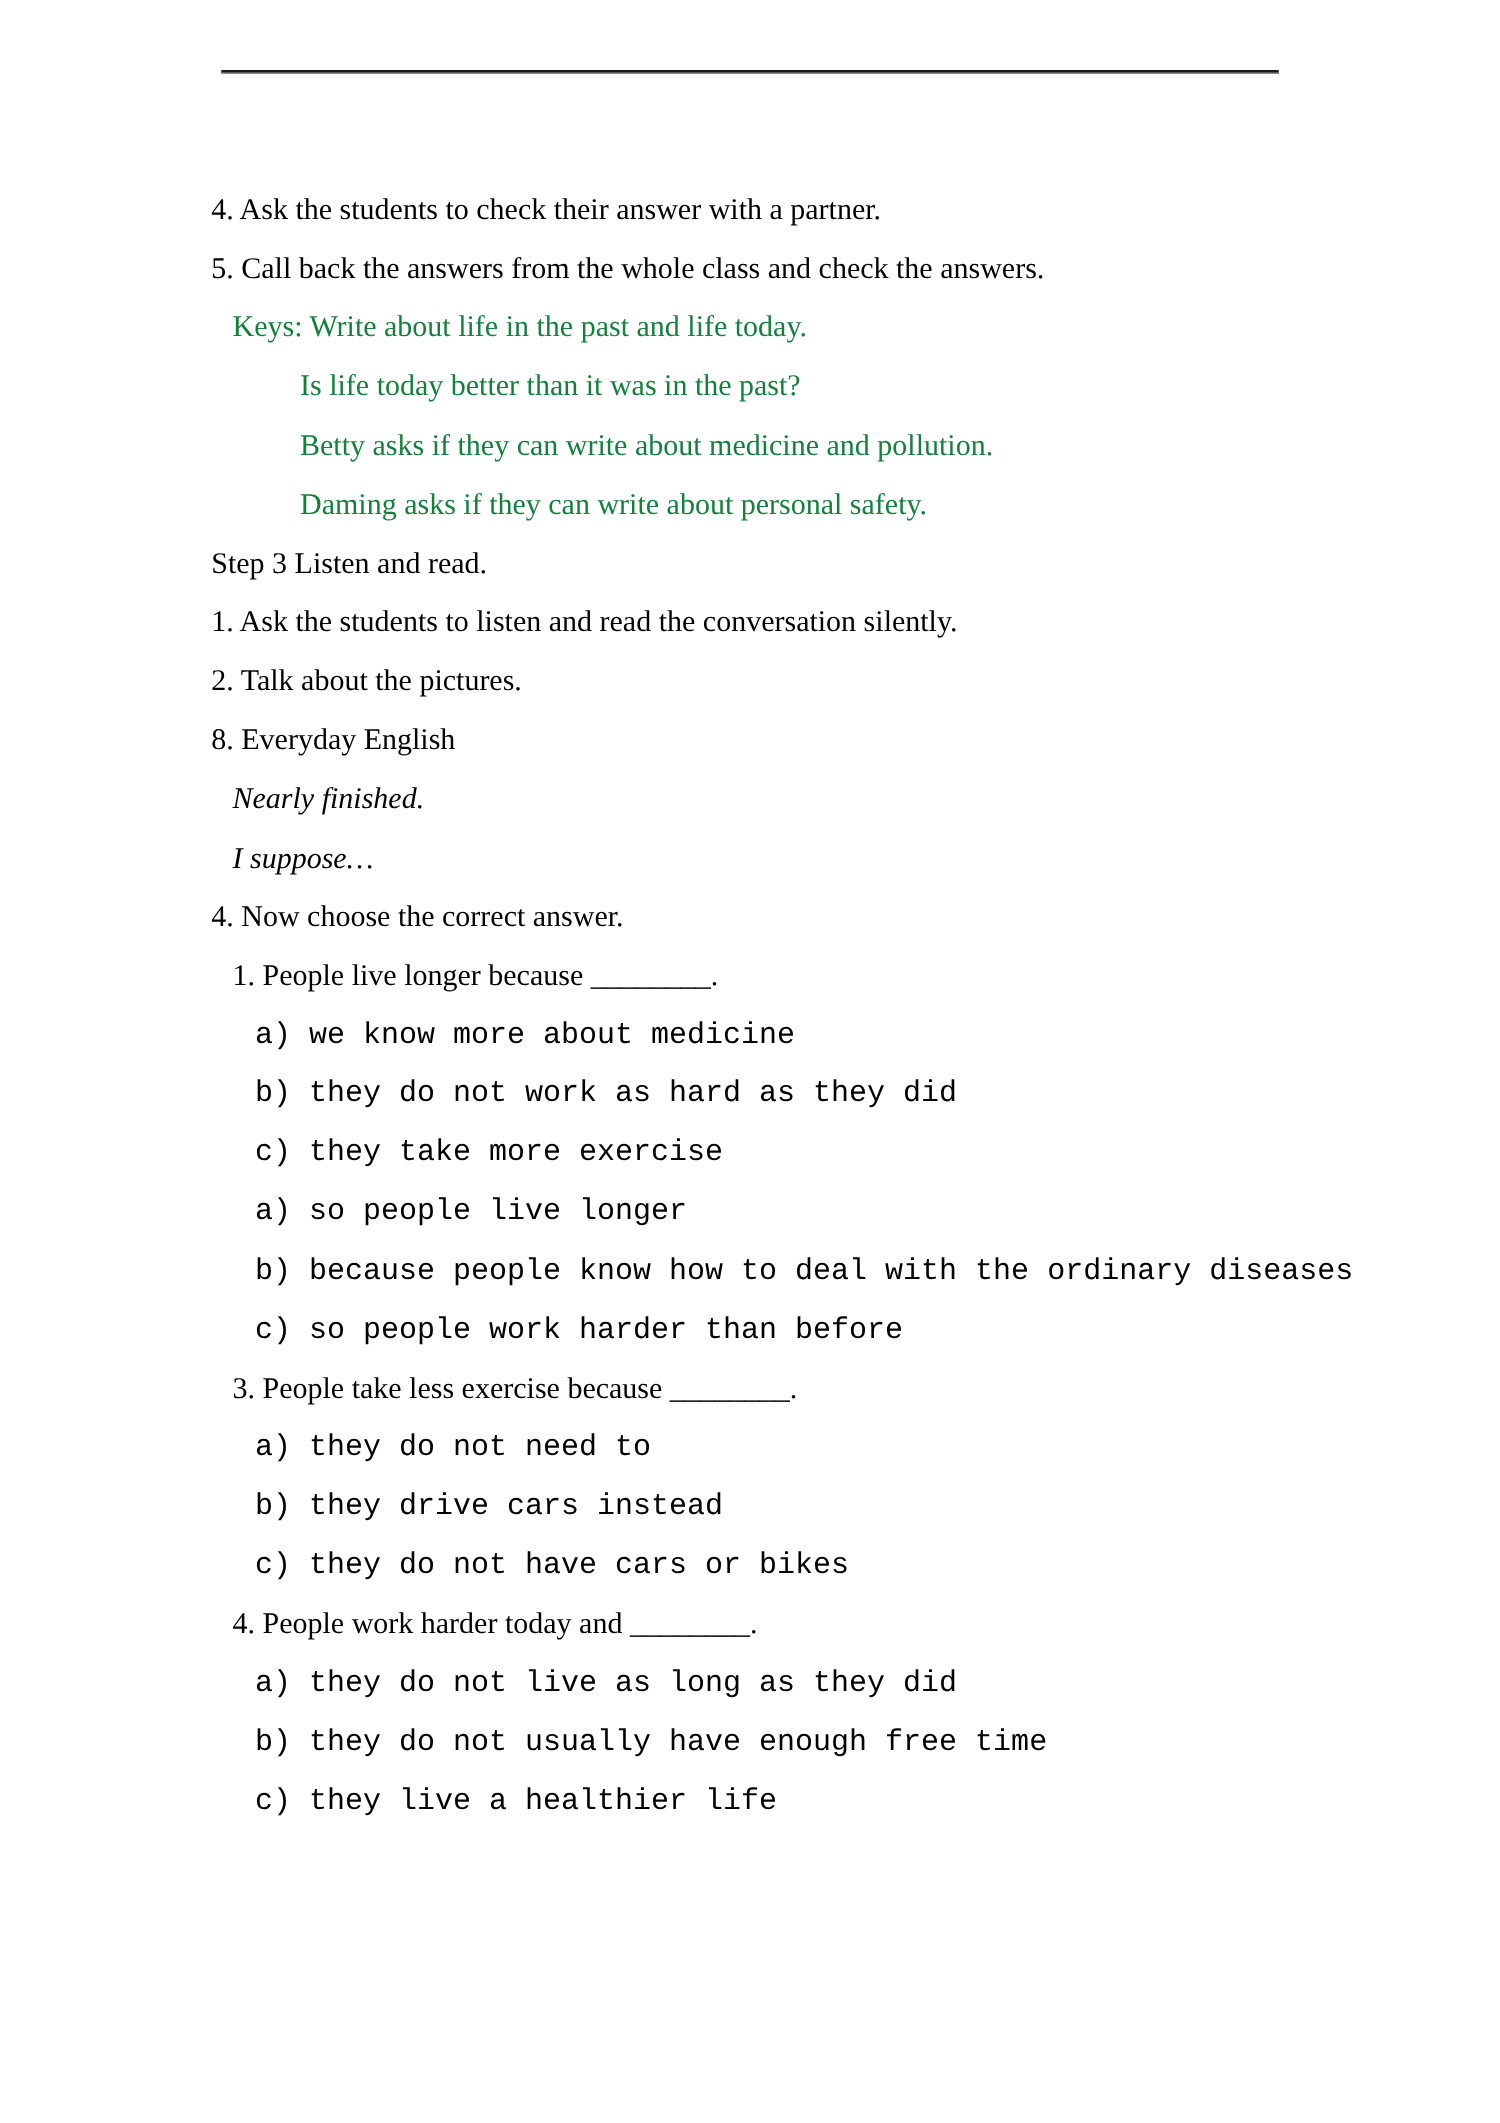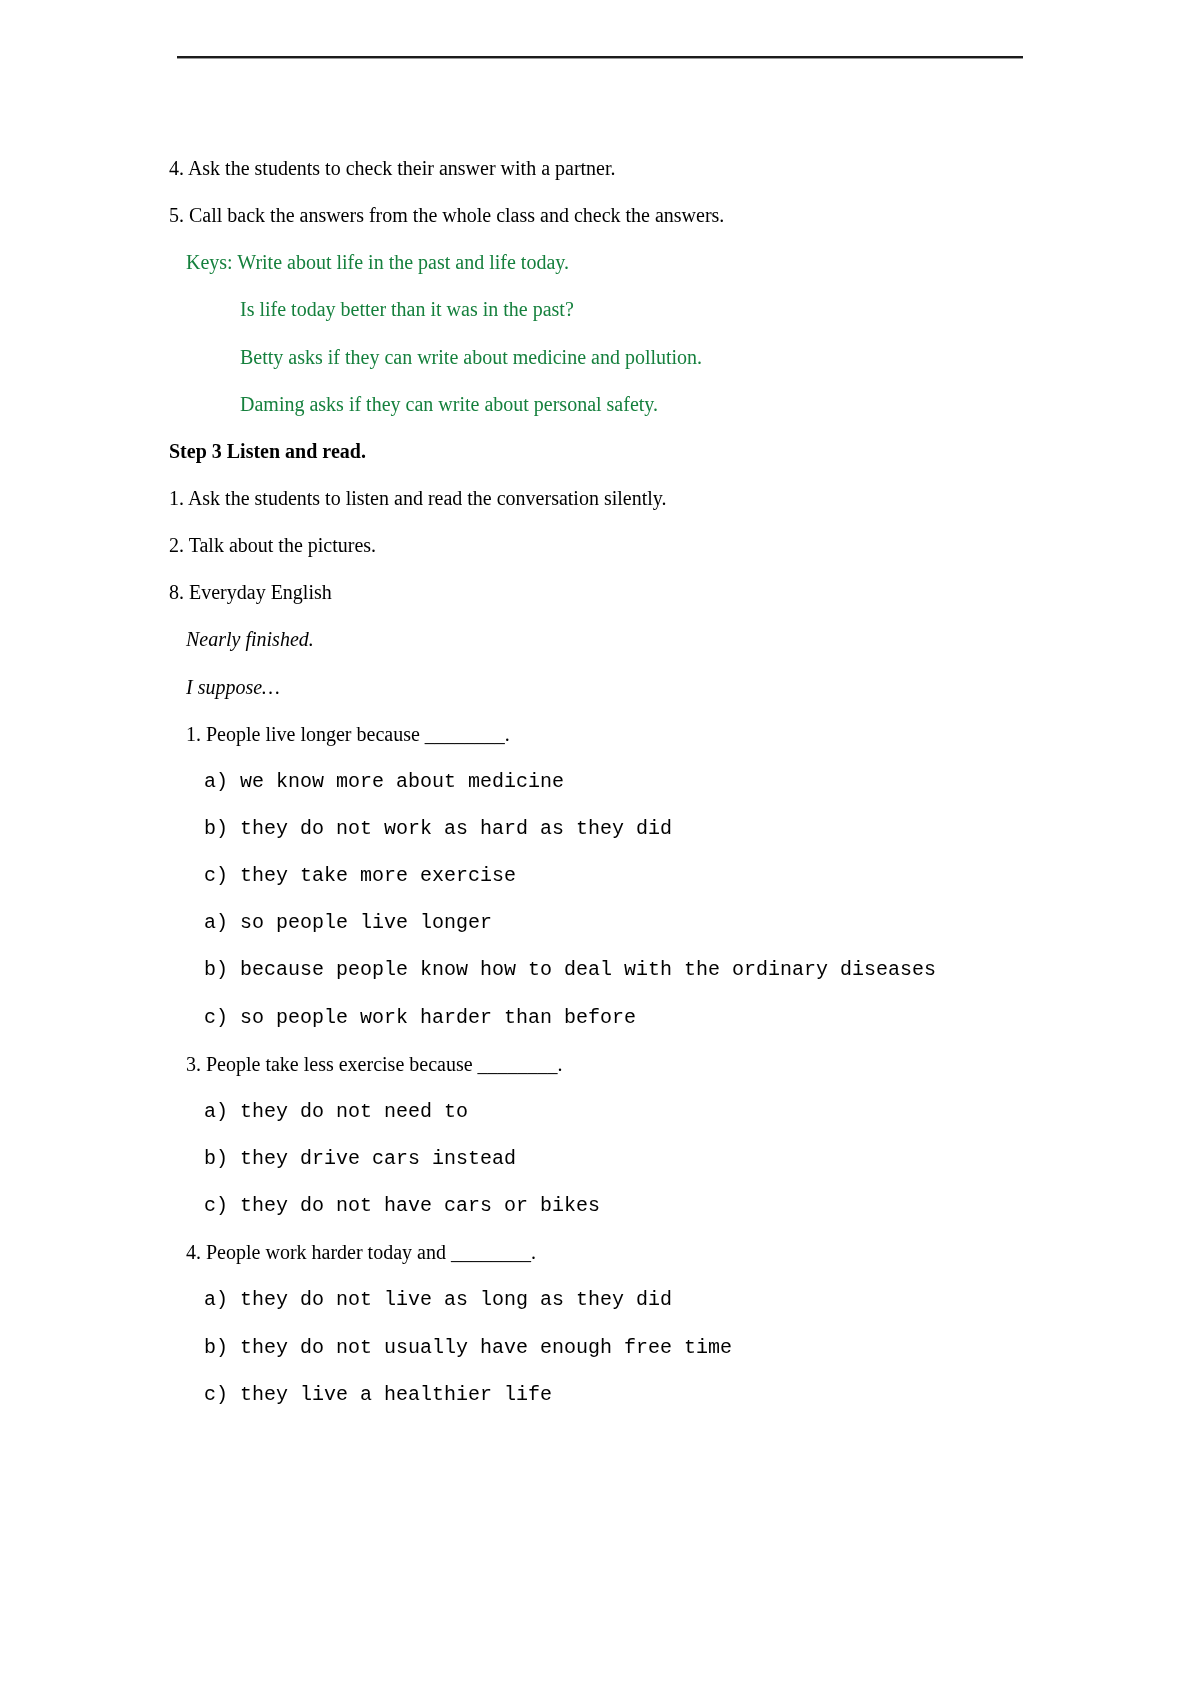--- a/index.html
+++ b/index.html
@@ -2,21 +2,21 @@
 <html><head>
 <meta charset="utf-8">
 <style>
   html, body { margin: 0; padding: 0; background: #ffffff; }
   .page {
     position: relative;
     width: 1200px;
     height: 1560px;
     background: #ffffff;
     font-family: "Liberation Serif", "DejaVu Serif", serif;
-    font-size: 20px;
+    font-size: 24px;
     color: #000000;
     overflow: hidden;
   }
   .top-rule {
     position: absolute;
     left: 177px;
     top: 56px;
     width: 846px;
     height: 2px;
     background: #1c1c1c;
@@ -30,21 +30,21 @@
   }
   .line {
     height: 47.15px;
     line-height: 47.15px;
     white-space: pre;
   }
   .ind1 { padding-left: 17px; }   
   .ind2 { padding-left: 35px; font-family: Liberation Mono, monospace; }   
   .ind3 { padding-left: 71px; }   
   .red    { color: #15803d; }
-  .bold   { font-weight: bold; }
+  .bold   { font-weight: normal; }
   .italic { font-style: italic; }
 </style>
 </head>
 <body>
 
 <div class="page">
 
   <div class="top-rule"></div>
 
   <div class="content">
@@ -59,20 +59,21 @@
 
     <div class="line bold">Step 3 Listen and read.</div>
 
     <div class="line">1. Ask the students to listen and read the conversation silently.</div>
     <div class="line">2. Talk about the pictures.</div>
     <div class="line">8. Everyday English</div>
 
     <div class="line ind1 italic">Nearly finished.</div>
     <div class="line ind1 italic">I suppose…</div>
 
+    <div class="line">4. Now choose the correct answer.</div>
 
     <div class="line ind1">1. People live longer because ________.</div>
     <div class="line ind2">a) we know more about medicine</div>
     <div class="line ind2">b) they do not work as hard as they did</div>
     <div class="line ind2">c) they take more exercise</div>
 
     <div class="line ind2">a) so people live longer</div>
     <div class="line ind2">b) because people know how to deal with the ordinary diseases</div>
     <div class="line ind2">c) so people work harder than before</div>
 

